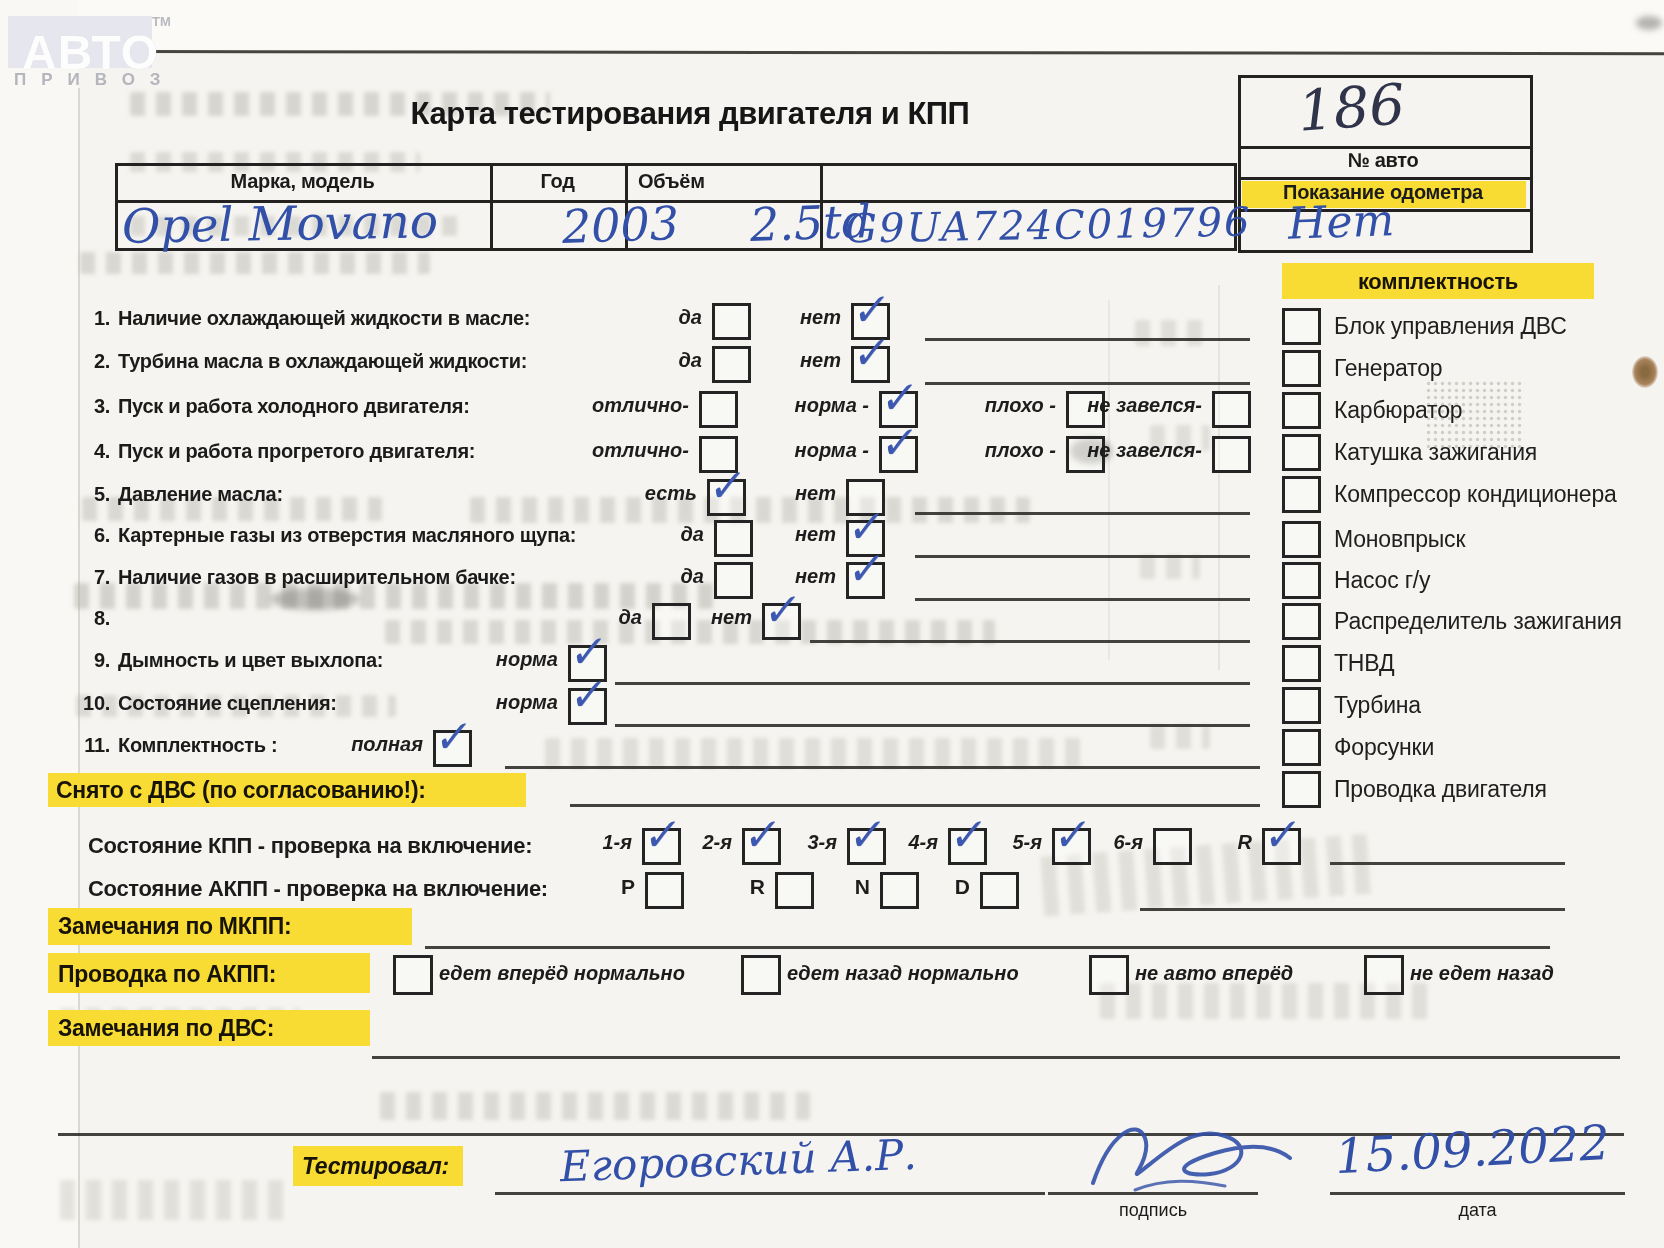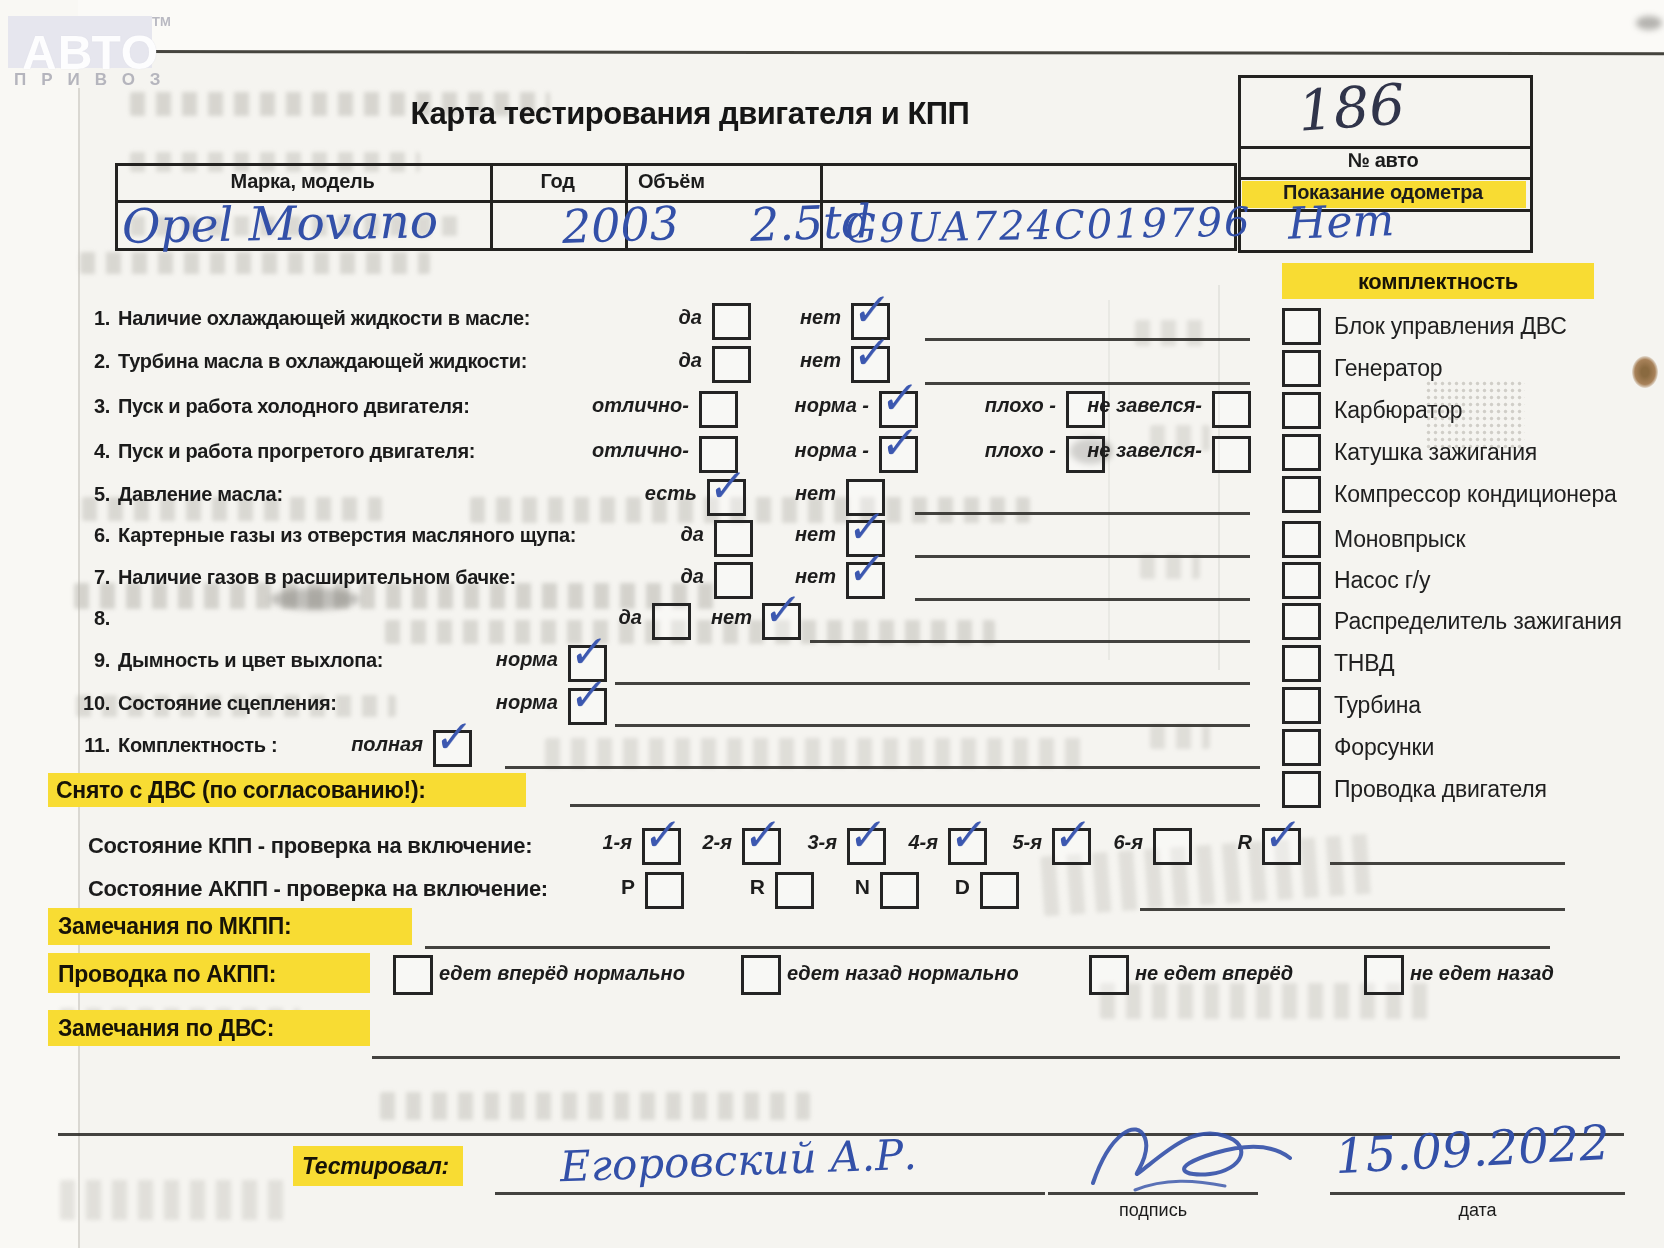--- a/index.html
+++ b/index.html
@@ -377,21 +377,21 @@
   <div class="opt2" style="left:393px;top:955px">
       <span class="cb"></span>
       <span class="opt2-label">едет вперёд нормально</span>
     </div>
   <div class="opt2" style="left:741px;top:955px">
       <span class="cb"></span>
       <span class="opt2-label">едет назад нормально</span>
     </div>
   <div class="opt2" style="left:1089px;top:955px">
       <span class="cb"></span>
-      <span class="opt2-label">не едет вперёд</span>
+      <span class="opt2-label">не авто вперёд</span>
     </div>
   <div class="opt2" style="left:1364px;top:955px">
       <span class="cb"></span>
       <span class="opt2-label">не едет назад</span>
     </div>
 
   <div class="yellow" style="left:48px;top:1010px;width:322px;height:36px"></div>
   <div class="lbl ytext" style="left:58px;top:1015px;font-size:23px">Замечания по ДВС:</div>
   <div class="ln" style="left:372px;top:1056px;width:1248px"></div>
 

